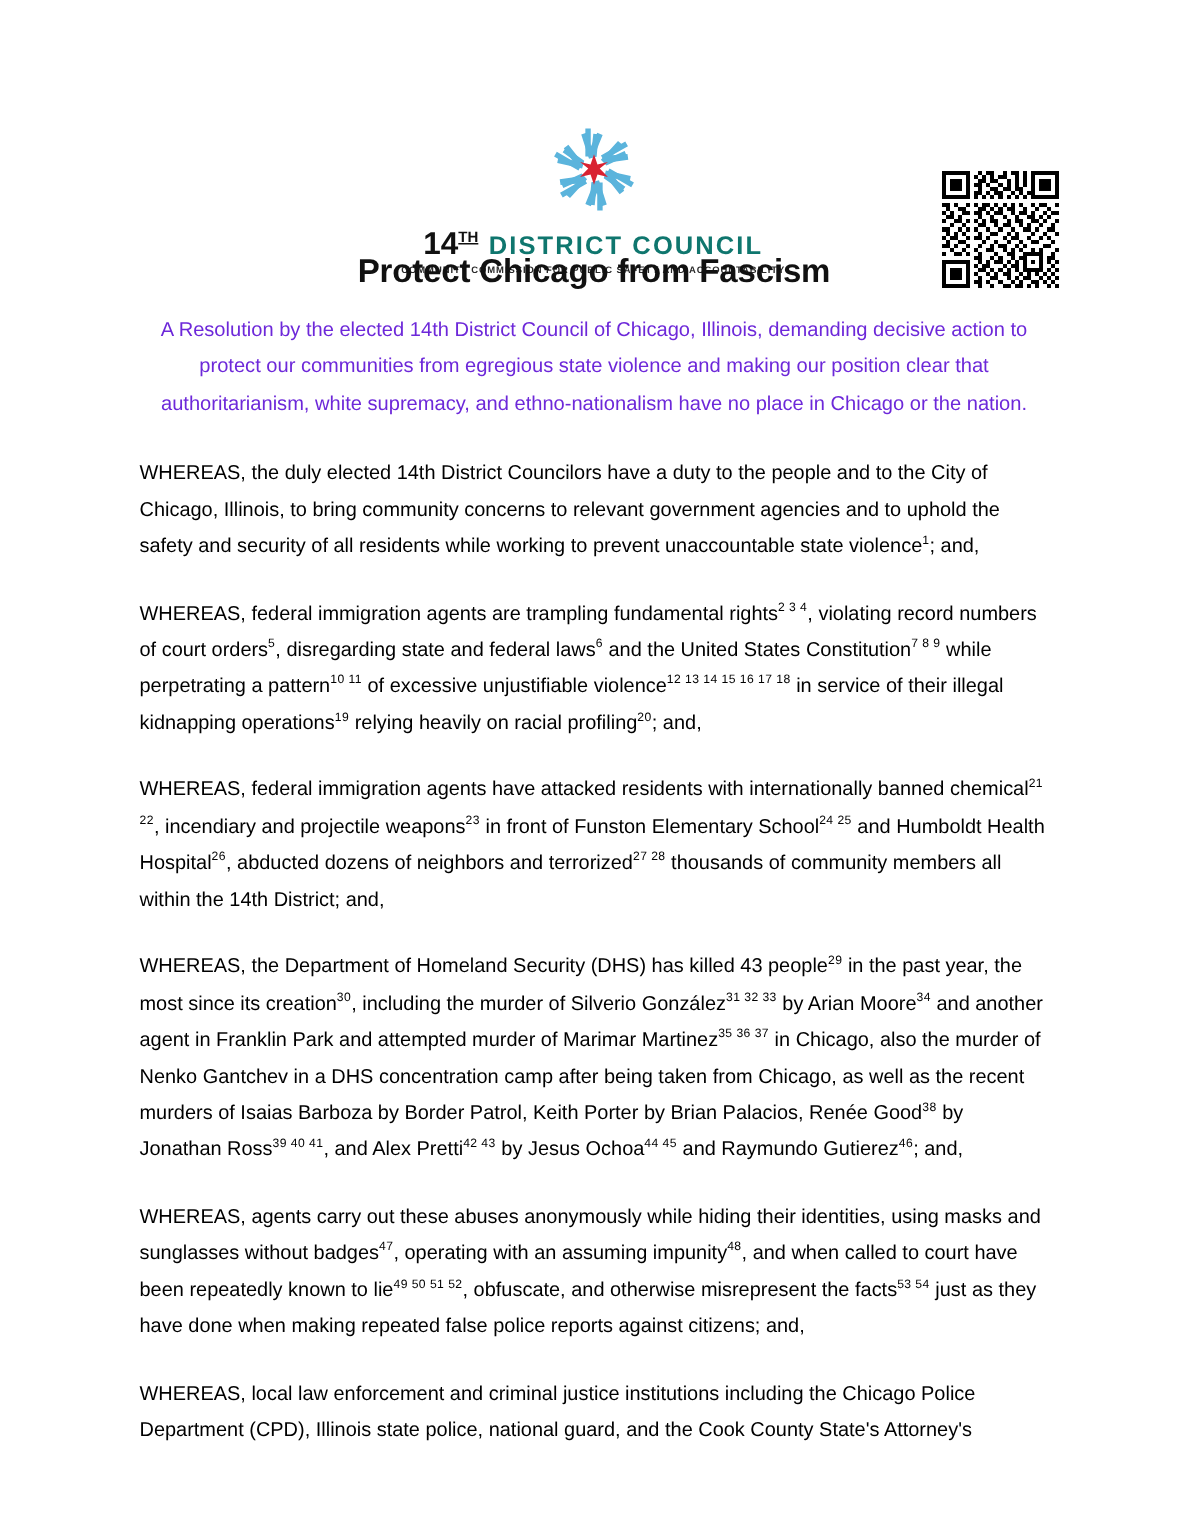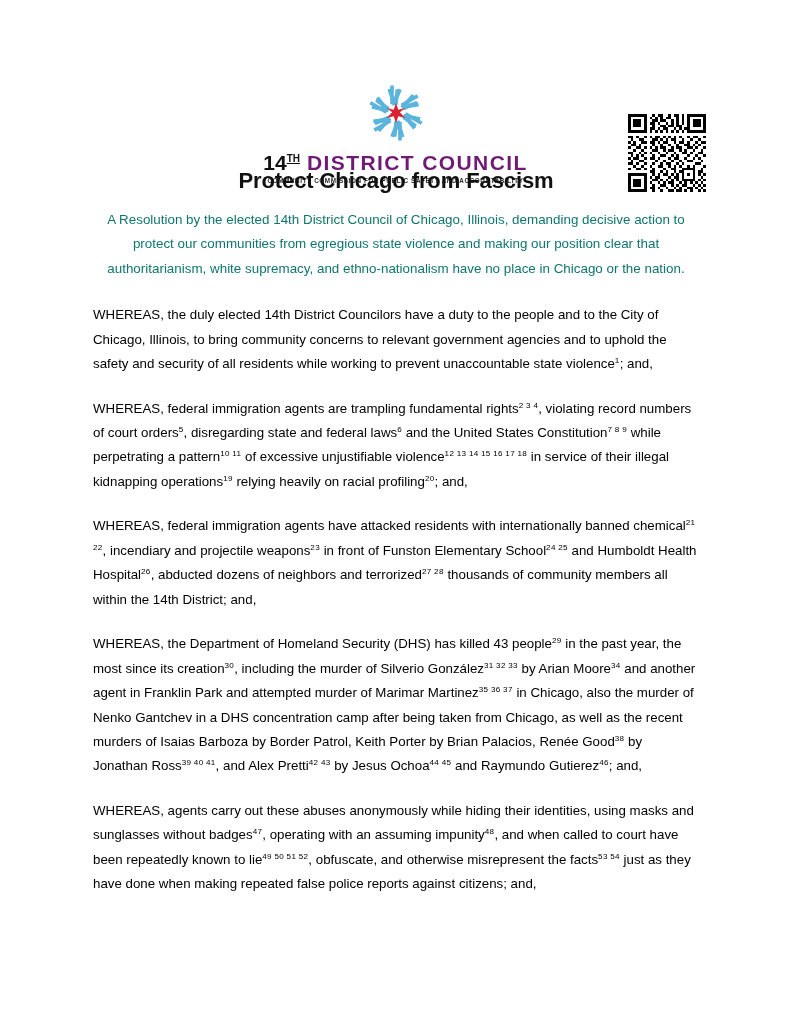--- a/index.html
+++ b/index.html
@@ -61,24 +61,24 @@
     font-weight: bold;
     letter-spacing: 0px;
     color: #111;
   }
   .wordmark-num sup {
     font-size: 10px;
     vertical-align: super;
     text-decoration: underline;
   }
   .wordmark-name {
-    font-size: 21px;
+    font-size: 17px;
     font-weight: bold;
     letter-spacing: 1.4px;
-    color: #701a75;
+    color: #0f766e;
   }
   .wordmark-tagline {
     margin-top: 4px;
     font-size: 6.3px;
     font-weight: bold;
     letter-spacing: 0.62px;
     color: #2a2a2a;
     white-space: nowrap;
   }
 
@@ -107,21 +107,21 @@
     margin: 0 0 14px 0;
     letter-spacing: -0.1px;
     color: #111;
   }
 
   .lede {
     text-align: center;
     font-size: 13.4px;
     line-height: 1.82;
     margin: 0 0 22px 0;
-    color: #0f766e;
+    color: #6d28d9;
     padding: 0 10px;
   }
 
   .clause {
     font-size: 13.3px;
     line-height: 1.84;
     margin: 0 0 20px 0;
     text-align: left;
     color: #000000;
   }
@@ -462,16 +462,17 @@
     <h1 class="doc-title">Protect Chicago from Fascism</h1>
 
     <p class="lede">A Resolution by the elected 14th District Council of Chicago, Illinois, demanding decisive action to protect our communities from egregious state violence and making our position clear that authoritarianism, white supremacy, and ethno-nationalism have no place in Chicago or the nation.</p>
 
     <div>
       <p class="clause">WHEREAS, the duly elected 14th District Councilors have a duty to the people and to the City of Chicago, Illinois, to bring community concerns to relevant government agencies and to uphold the safety and security of all residents while working to prevent unaccountable state violence<sup>1</sup>; and,</p>
       <p class="clause">WHEREAS, federal immigration agents are trampling fundamental rights<sup>2 3 4</sup>, violating record numbers of court orders<sup>5</sup>, disregarding state and federal laws<sup>6</sup> and the United States Constitution<sup>7 8 9</sup> while perpetrating a pattern<sup>10 11</sup> of excessive unjustifiable violence<sup>12 13 14 15 16 17 18</sup> in service of their illegal kidnapping operations<sup>19</sup> relying heavily on racial profiling<sup>20</sup>; and,</p>
       <p class="clause">WHEREAS, federal immigration agents have attacked residents with internationally banned chemical<sup>21 22</sup>, incendiary and projectile weapons<sup>23</sup> in front of Funston Elementary School<sup>24 25</sup> and Humboldt Health Hospital<sup>26</sup>, abducted dozens of neighbors and terrorized<sup>27 28</sup> thousands of community members all within the 14th District; and,</p>
       <p class="clause">WHEREAS, the Department of Homeland Security (DHS) has killed 43 people<sup>29</sup> in the past year, the most since its creation<sup>30</sup>, including the murder of Silverio González<sup>31 32 33</sup> by Arian Moore<sup>34</sup> and another agent in Franklin Park and attempted murder of Marimar Martinez<sup>35 36 37</sup> in Chicago, also the murder of Nenko Gantchev in a DHS concentration camp after being taken from Chicago, as well as the recent murders of Isaias Barboza by Border Patrol, Keith Porter by Brian Palacios, Renée Good<sup>38</sup> by Jonathan Ross<sup>39 40 41</sup>, and Alex Pretti<sup>42 43</sup> by Jesus Ochoa<sup>44 45</sup> and Raymundo Gutierez<sup>46</sup>; and,</p>
       <p class="clause">WHEREAS, agents carry out these abuses anonymously while hiding their identities, using masks and sunglasses without badges<sup>47</sup>, operating with an assuming impunity<sup>48</sup>, and when called to court have been repeatedly known to lie<sup>49 50 51 52</sup>, obfuscate, and otherwise misrepresent the facts<sup>53 54</sup> just as they have done when making repeated false police reports against citizens; and,</p>
+      <p class="clause">WHEREAS, local law enforcement and criminal justice institutions including the Chicago Police Department (CPD), Illinois state police, national guard, and the Cook County State's Attorney's</p>
     </div>
   </div>
 
 </div>
 
 </body></html>

